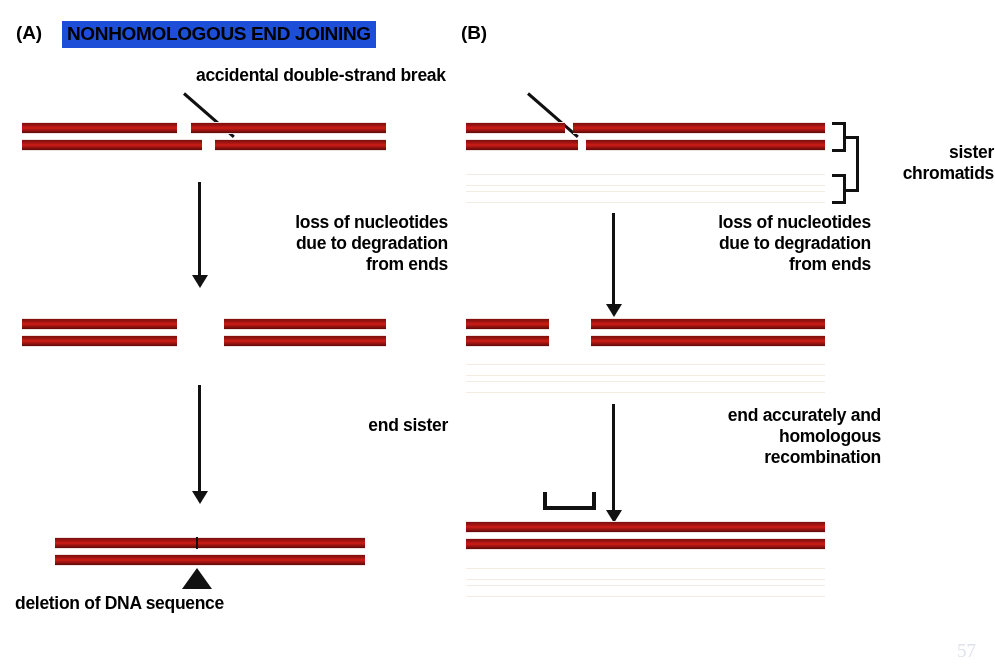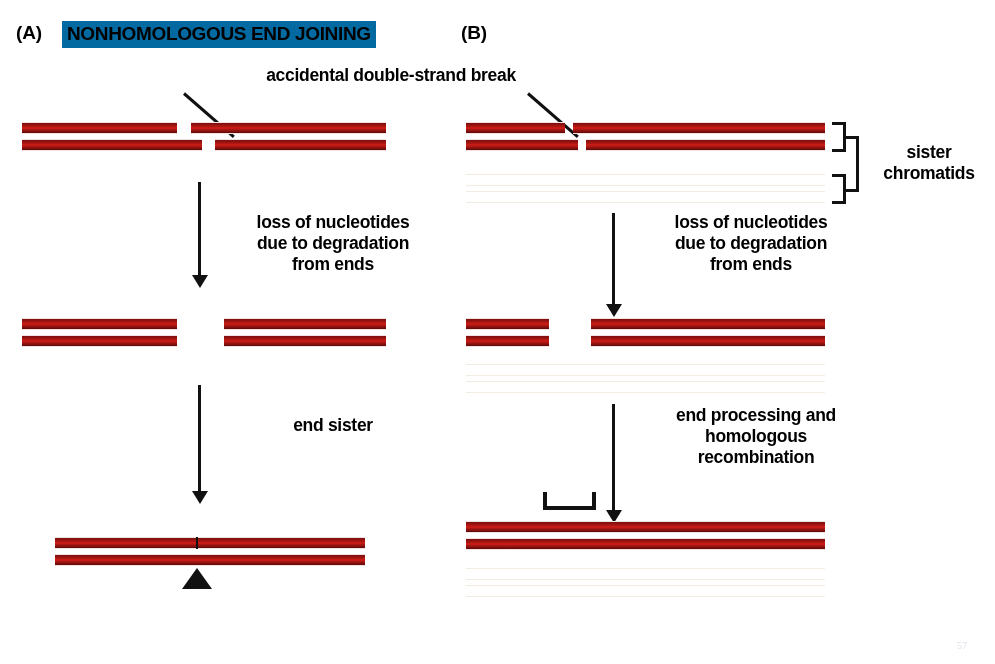--- a/index.html
+++ b/index.html
@@ -24,38 +24,38 @@
     font-size: 19px;
     color: #000000;
     letter-spacing: -0.2px;
     white-space: nowrap;
   }
   .panel-title {
     position: absolute;
     font-weight: bold;
     font-size: 19px;
     color: #000000;
-    background: #0369a1;
+    background: #1d4ed8;
     padding: 2px 5px 3px 5px;
     letter-spacing: -0.35px;
     white-space: nowrap;
   }
 
   
   .caption {
     position: absolute;
     font-weight: bold;
     font-size: 17.5px;
     line-height: 21px;
     color: #000000;
     letter-spacing: -0.3px;
     white-space: pre-line;
   }
-  .caption.center { text-align: center; }
-  .caption.left   { text-align: center; }
+  .caption.center { }
+  .caption.left   { text-align: right; }
 
   
   .dna {
     position: absolute;
     height: 12px;
     box-sizing: border-box;
   }
   
   .dna.red {
     background: linear-gradient(to bottom,
@@ -141,21 +141,21 @@
   .bracket-down {
     position: absolute;
     box-sizing: border-box;
     border: 4px solid #111111;
     border-top: none;
   }
 
   
   .page-number {
     position: absolute;
-    font-size: 10px;
+    font-size: 19px;
     color: #dfe2ea;
     font-family: "Liberation Serif", "DejaVu Serif", serif;
   }
 </style>
 </head>
 <body>
 
 <div id="figure">
 
   <div class="panel-letter" style="left:16px; top:22px;">(A)</div>
@@ -185,20 +185,21 @@
   <div class="dna red" style="left:224px; top:335px; width:162px;"></div>
 
   <div class="arrow" style="left:198px; top:385px; height:107px;"></div>
   <div class="caption left" style="left:218px; top:415px; width:230px;">end sister</div>
 
   <div class="dna red" style="left:55px; top:537px; width:310px;"></div>
   <div class="dna red" style="left:55px; top:554px; width:310px;"></div>
   <div class="del-tick" style="left:196px; top:537px; height:12px;"></div>
   <div class="del-triangle" style="left:182px; top:568px;"></div>
 
+  <div class="caption center" style="left:15px; top:593px; width:390px;">deletion of DNA sequence</div>
 
   <div class="dna red" style="left:466px; top:122px; width:99px;"></div>
   <div class="dna red" style="left:573px; top:122px; width:252px;"></div>
   <div class="dna red" style="left:466px; top:139px; width:112px;"></div>
   <div class="dna red" style="left:586px; top:139px; width:239px;"></div>
 
   <div class="dna orange" style="left:466px; top:174px; width:359px;"></div>
   <div class="dna orange" style="left:466px; top:191px; width:359px;"></div>
 
   <div class="bracket-v" style="left:832px; top:122px; width:14px; height:30px;"></div>
@@ -217,21 +218,21 @@
 
   <div class="dna red" style="left:466px; top:318px; width:83px;"></div>
   <div class="dna red" style="left:466px; top:335px; width:83px;"></div>
   <div class="dna red" style="left:591px; top:318px; width:234px;"></div>
   <div class="dna red" style="left:591px; top:335px; width:234px;"></div>
 
   <div class="dna orange" style="left:466px; top:364px; width:359px;"></div>
   <div class="dna orange" style="left:466px; top:381px; width:359px;"></div>
 
   <div class="arrow" style="left:612px; top:404px; height:107px;"></div>
-  <div class="caption left" style="left:631px; top:405px; width:250px;">end processing and
+  <div class="caption left" style="left:631px; top:405px; width:250px;">end accurately and
 homologous
 recombination</div>
 
   <div class="bracket-down" style="left:543px; top:492px; width:53px; height:18px;"></div>
 
   <div class="dna red" style="left:466px; top:521px; width:359px;"></div>
   <div class="dna red" style="left:466px; top:538px; width:359px;"></div>
   <div class="dna orange" style="left:466px; top:568px; width:359px;"></div>
   <div class="dna orange" style="left:466px; top:585px; width:359px;"></div>
 

